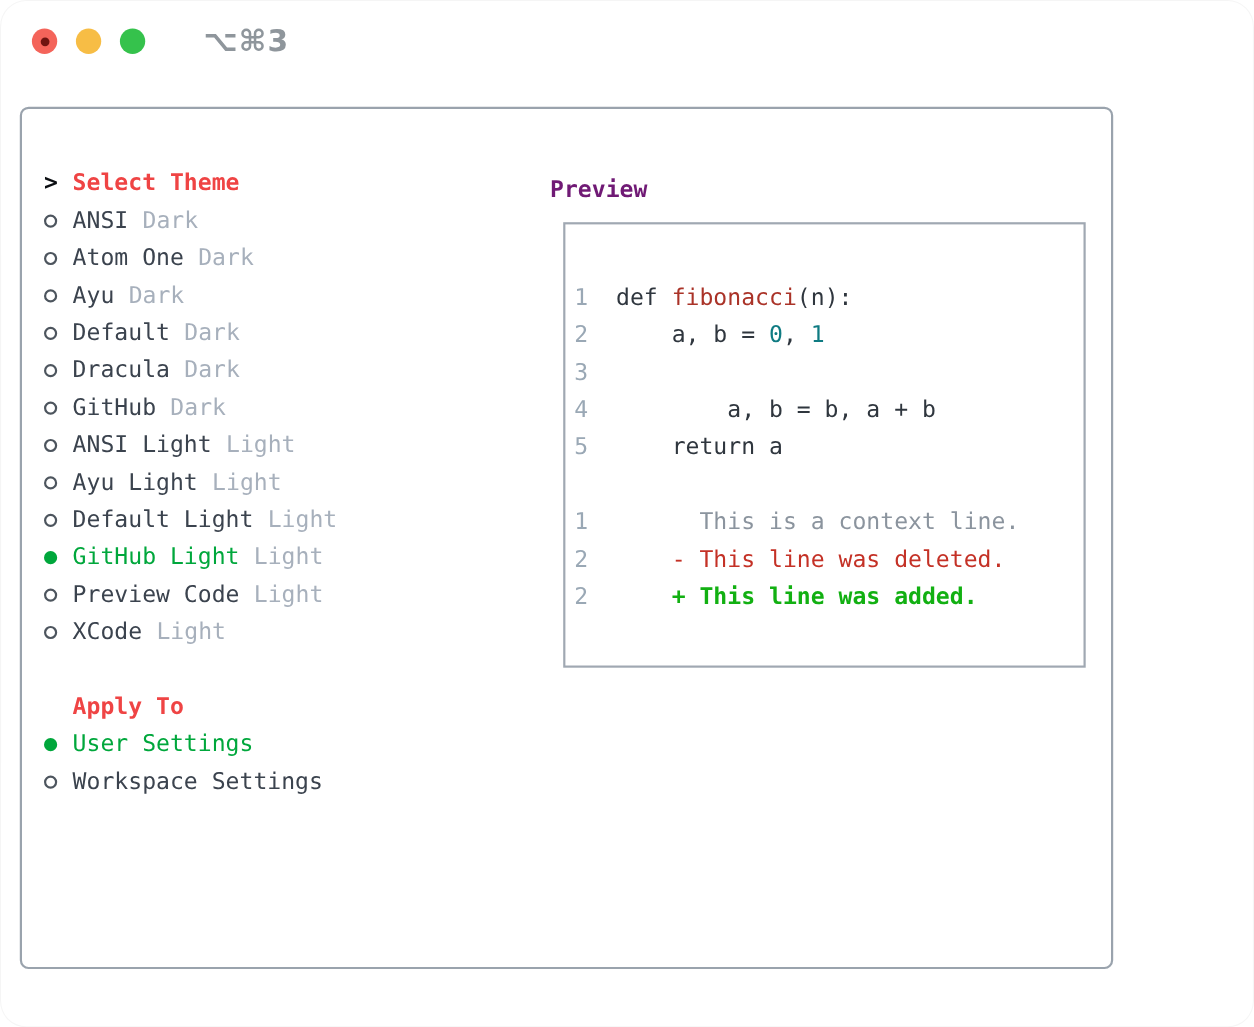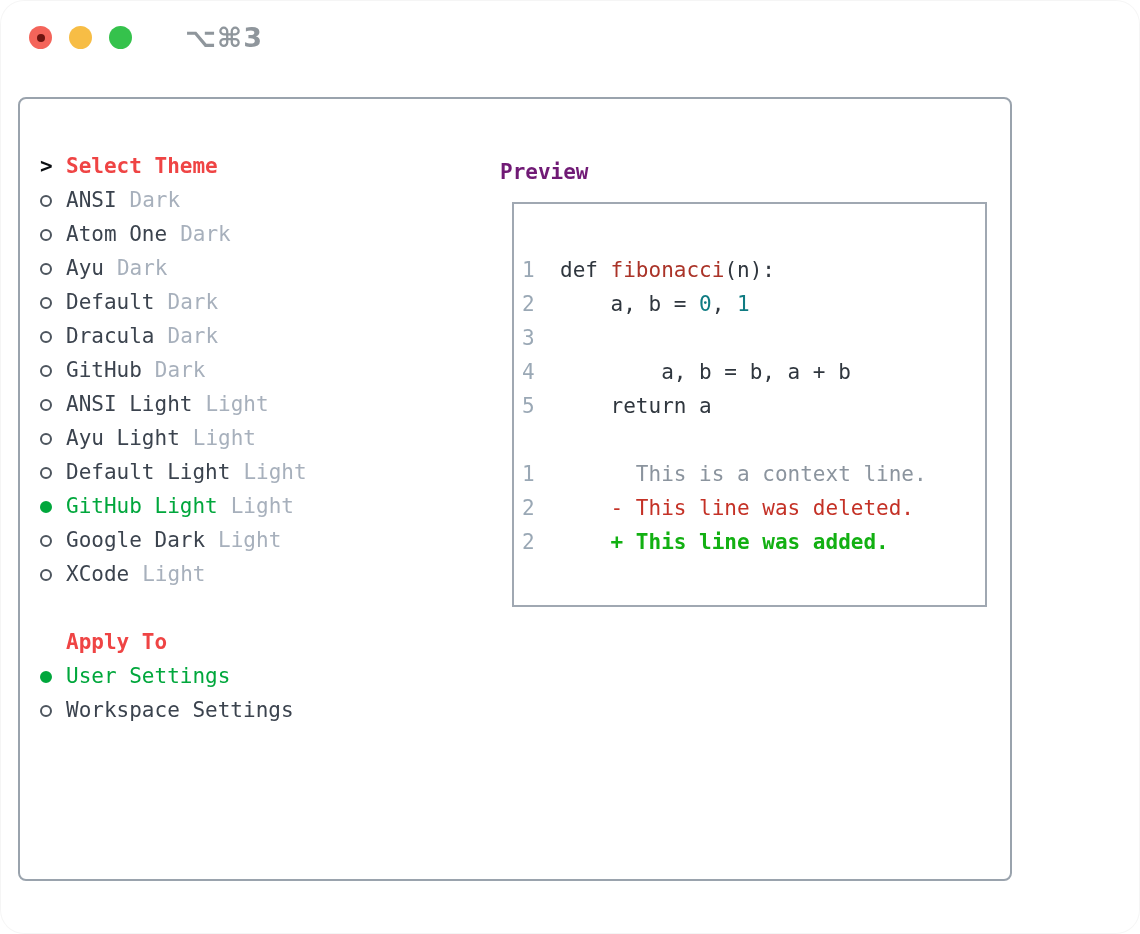--- a/index.html
+++ b/index.html
@@ -83,21 +83,21 @@
           <div class="row"><span class="bullet-cell"><span class="bullet"></span></span><span class="opt-name">ANSI</span><span class="opt-variant">Dark</span></div>
           <div class="row"><span class="bullet-cell"><span class="bullet"></span></span><span class="opt-name">Atom One</span><span class="opt-variant">Dark</span></div>
           <div class="row"><span class="bullet-cell"><span class="bullet"></span></span><span class="opt-name">Ayu</span><span class="opt-variant">Dark</span></div>
           <div class="row"><span class="bullet-cell"><span class="bullet"></span></span><span class="opt-name">Default</span><span class="opt-variant">Dark</span></div>
           <div class="row"><span class="bullet-cell"><span class="bullet"></span></span><span class="opt-name">Dracula</span><span class="opt-variant">Dark</span></div>
           <div class="row"><span class="bullet-cell"><span class="bullet"></span></span><span class="opt-name">GitHub</span><span class="opt-variant">Dark</span></div>
           <div class="row"><span class="bullet-cell"><span class="bullet"></span></span><span class="opt-name">ANSI Light</span><span class="opt-variant">Light</span></div>
           <div class="row"><span class="bullet-cell"><span class="bullet"></span></span><span class="opt-name">Ayu Light</span><span class="opt-variant">Light</span></div>
           <div class="row"><span class="bullet-cell"><span class="bullet"></span></span><span class="opt-name">Default Light</span><span class="opt-variant">Light</span></div>
           <div class="row selected"><span class="bullet-cell"><span class="bullet"></span></span><span class="opt-name">GitHub Light</span><span class="opt-variant">Light</span></div>
-          <div class="row"><span class="bullet-cell"><span class="bullet"></span></span><span class="opt-name">Google Dark</span><span class="opt-variant">Light</span></div>
+          <div class="row"><span class="bullet-cell"><span class="bullet"></span></span><span class="opt-name">Preview Code</span><span class="opt-variant">Light</span></div>
           <div class="row"><span class="bullet-cell"><span class="bullet"></span></span><span class="opt-name">XCode</span><span class="opt-variant">Light</span></div>
         </div>
       <div class="gap"></div>
       <div class="row">
         <span class="bullet-cell"></span><span class="hdr">Apply To</span>
       </div>
       <div id="apply-list">
           <div class="row selected"><span class="bullet-cell"><span class="bullet"></span></span><span class="opt-name">User Settings</span></div>
           <div class="row"><span class="bullet-cell"><span class="bullet"></span></span><span class="opt-name">Workspace Settings</span></div>
         </div>

